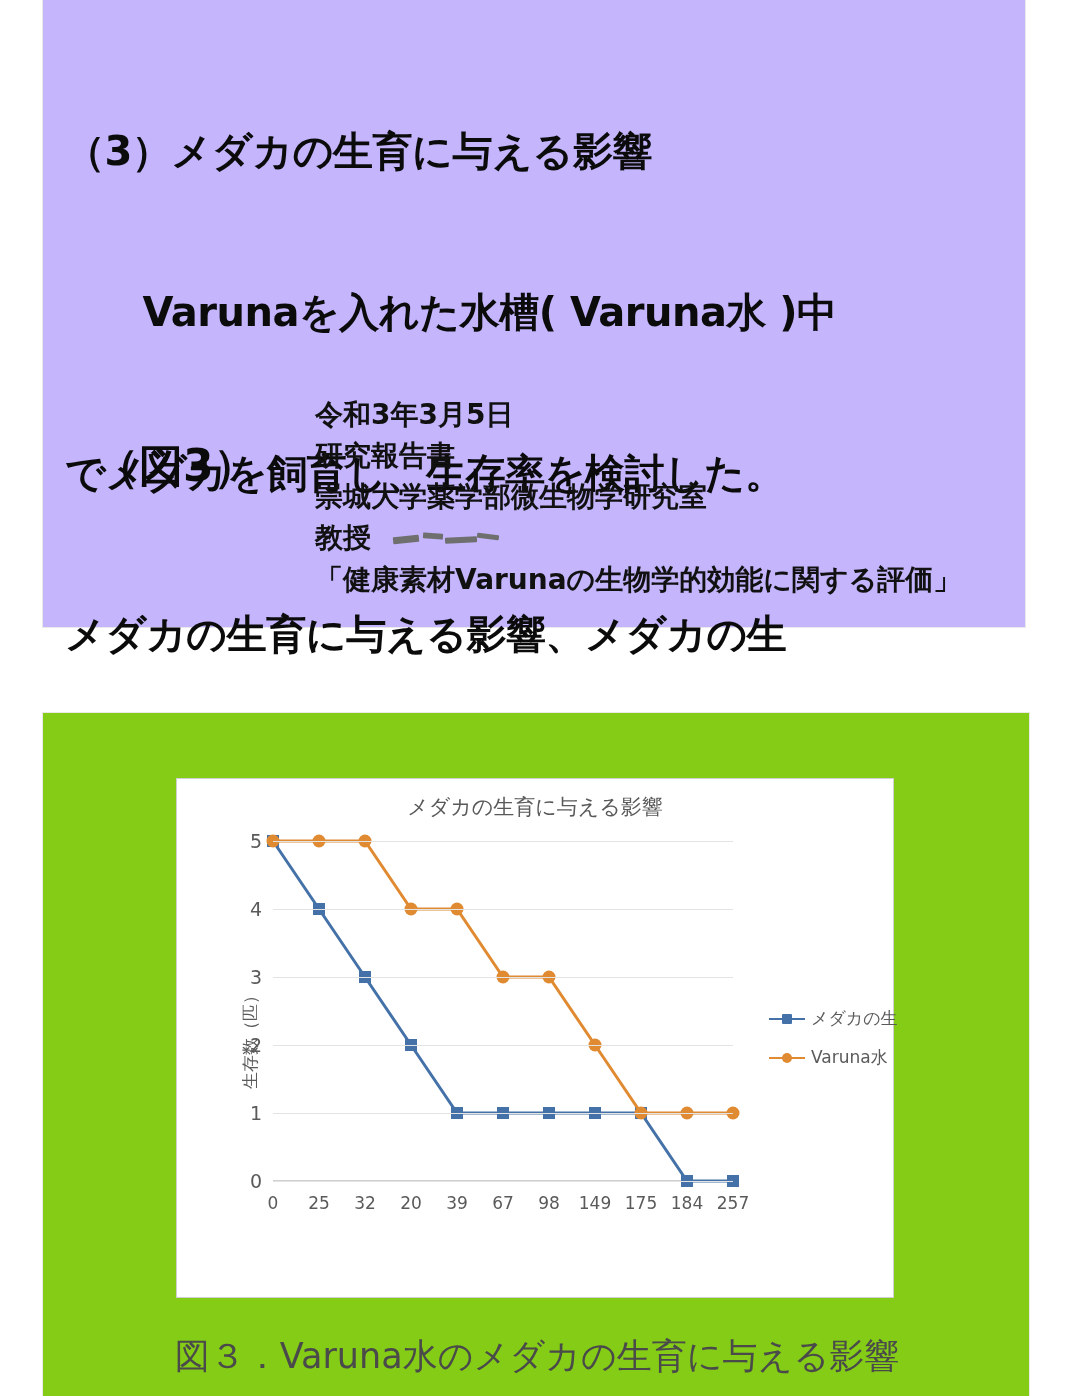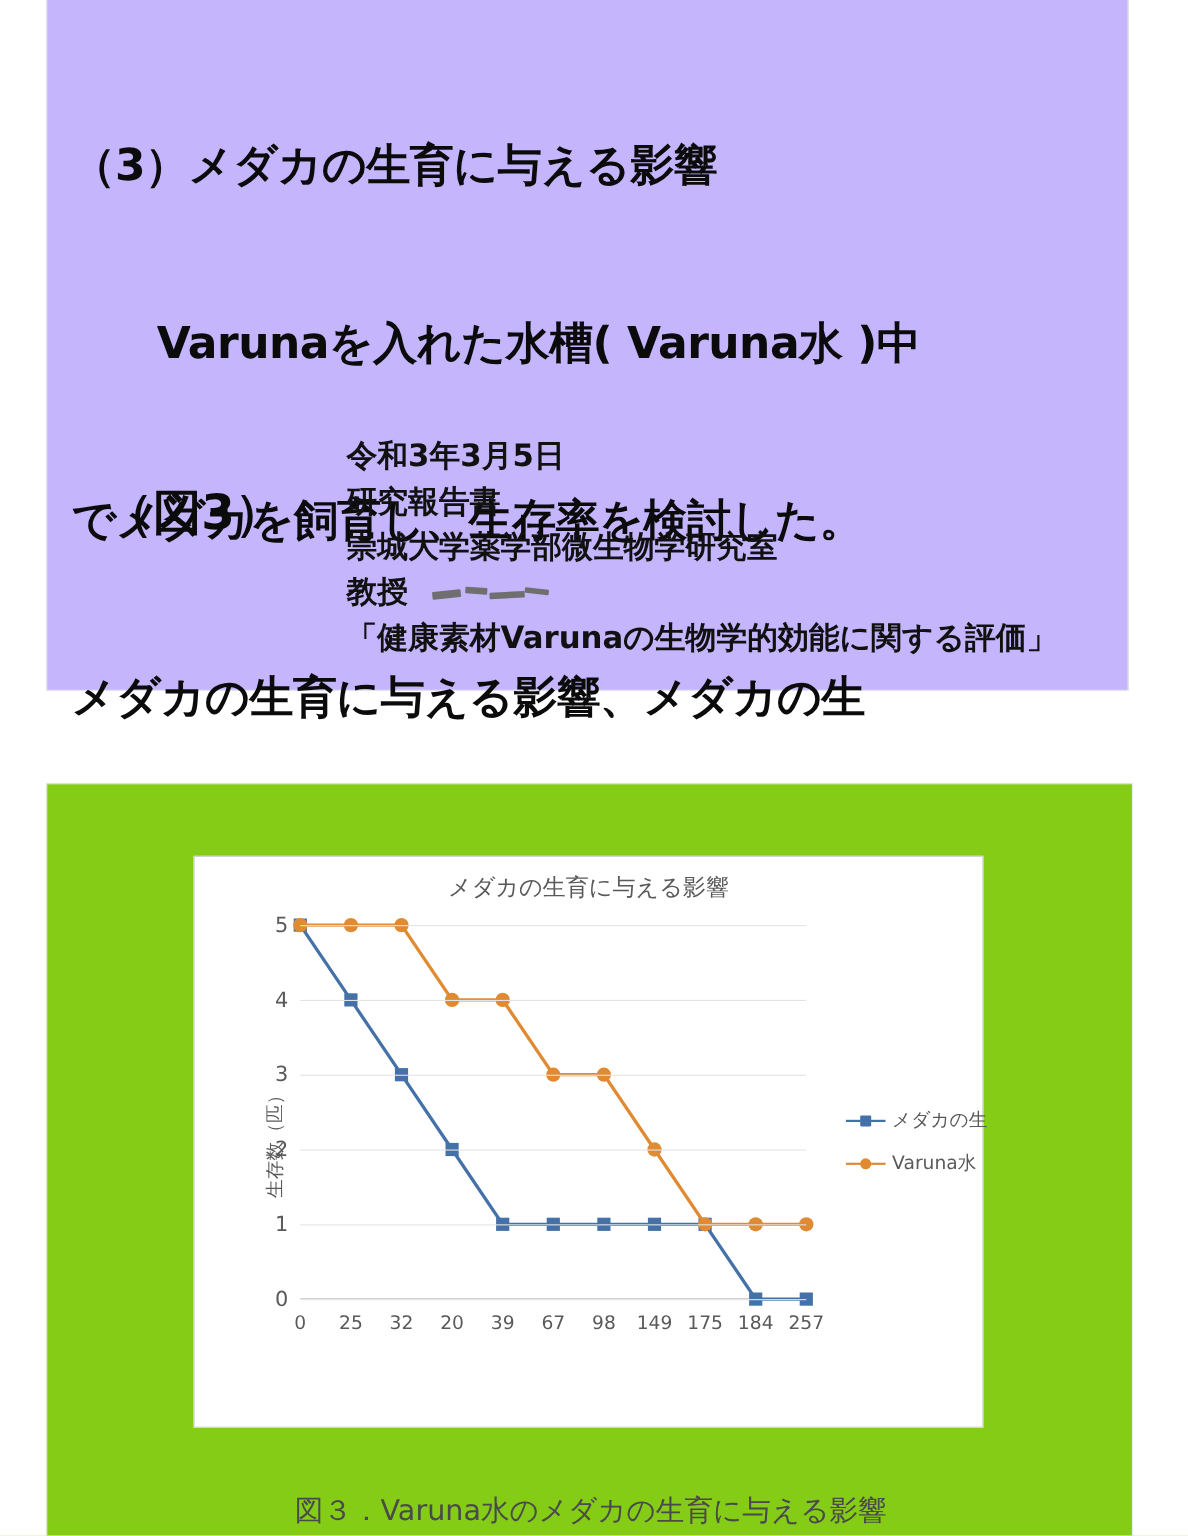--- a/index.html
+++ b/index.html
@@ -216,24 +216,23 @@
   }
   .legend .mk.sq { border-radius: 1px; }
   .legend .mk.ci { border-radius: 50%; }
 
   .caption {
     position: absolute;
     left: 0;
     width: 988px;
     top: 620px;
     text-align: center;
-    font-size: 26px;
+    font-size: 35px;
     color: #4a4a4a;
     font-family: "DejaVu Sans", sans-serif;
-    margin-top: 23px;
   }
 </style>
 </head>
 <body>
 
 <div class="text-panel">
   <div class="headline">
     <span class="l1">（3）メダカの生育に与える影響</span>
     <span class="l2">　Varunaを入れた水槽( Varuna水 )中</span>
     <span class="l3">でメダカを飼育し、生存率を検討した。</span>

